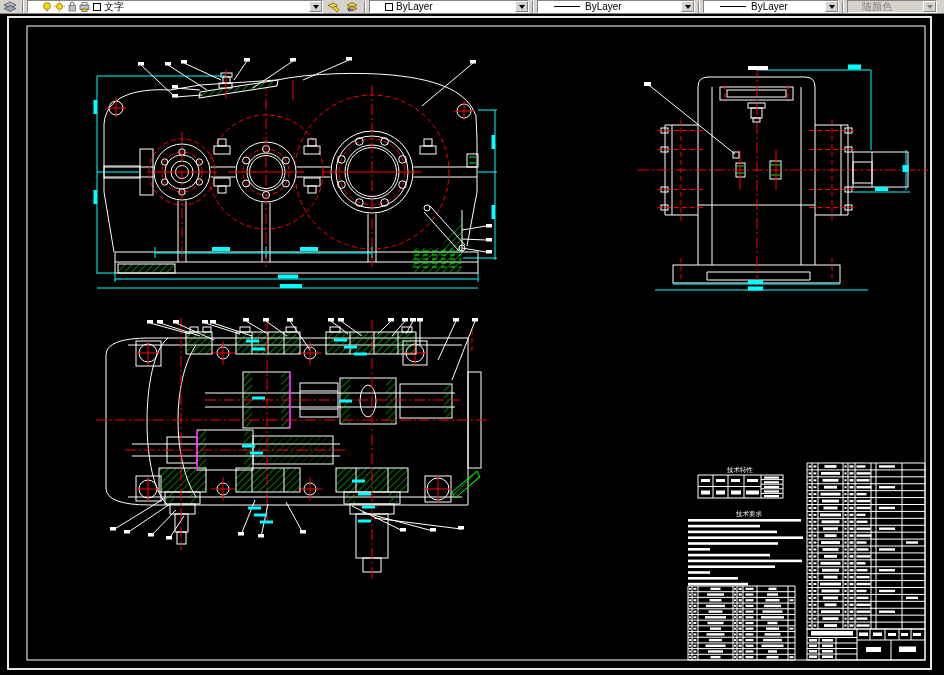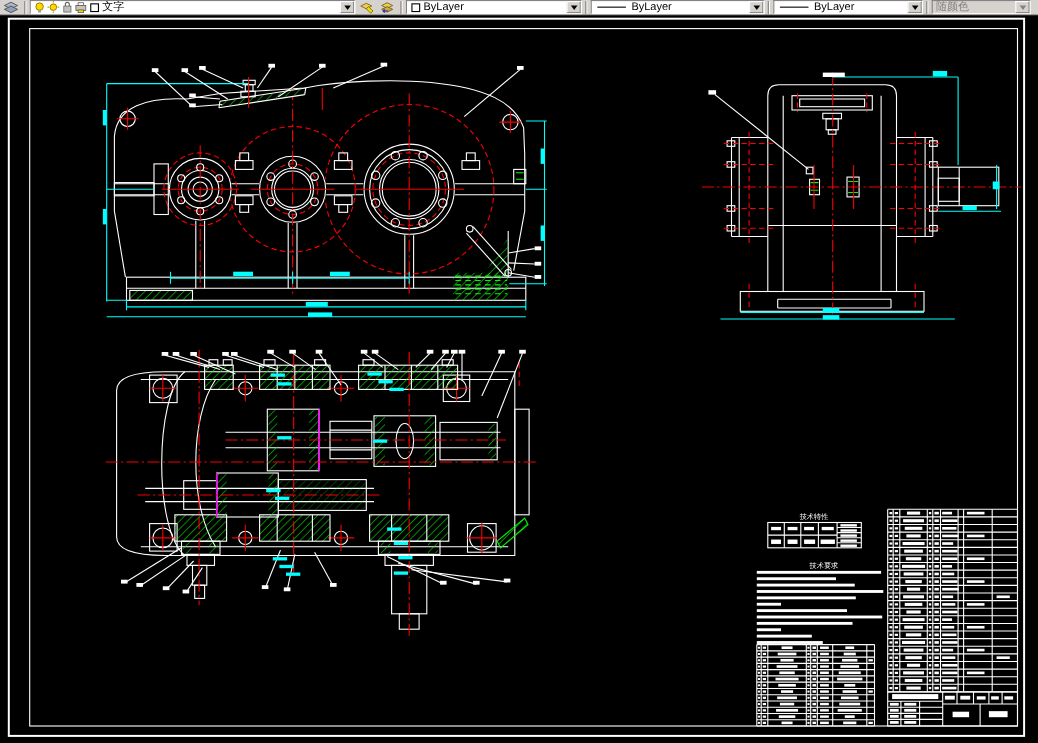--- a/index.html
+++ b/index.html
@@ -9,21 +9,21 @@
   *{margin:0;padding:0;box-sizing:border-box}
   html,body{width:944px;height:675px;overflow:hidden;background:#000}
   .app{position:relative;width:944px;height:675px;font-family:"Liberation Sans",sans-serif}
 
   
   .toolbar{position:absolute;top:0;left:0;width:944px;height:14px;background:var(--toolbar_bg);
     border-bottom:1px solid #848284;display:flex;align-items:center;font-size:10px;overflow:hidden}
   .tbtn{width:19px;height:13px;flex:none;display:flex;align-items:center;justify-content:center}
   .sep{width:0;height:12px;border-left:1px solid #848284;border-right:1px solid #fff;margin:0 3px;flex:none}
   .combo{height:13px;background:#fff;border:1px solid;border-color:#848284 #fff #fff #848284;
-    display:flex;align-items:center;flex:none;position:relative;padding:0 14px 0 3px;overflow:hidden;color:#000}
+    display:flex;align-items:center;flex:none;position:relative;padding:0 14px 0 14px;overflow:hidden;color:#000}
   .combo .lbl{white-space:nowrap;font-size:10px;line-height:12px}
   .arrowbox{position:absolute;right:0;top:0;bottom:0;width:13px;background:var(--toolbar_bg);
     border:1px solid;border-color:#fff #848284 #848284 #fff;display:flex;align-items:center;justify-content:center}
   .arrowbox::after{content:"";width:0;height:0;border:3px solid transparent;border-top:4px solid #000;margin-top:4px}
   .combo.disabled{background:var(--toolbar_bg);color:#848284}
   .combo.disabled .arrowbox::after{border-top-color:#848284}
   .swatch{width:8px;height:8px;background:#fff;border:1px solid #000;margin:0 3px 0 1px;flex:none}
   .ltline{width:26px;height:1px;background:#000;margin:0 5px 0 2px;flex:none}
   .licon{margin-right:2px;flex:none;display:flex;align-items:center}
 

